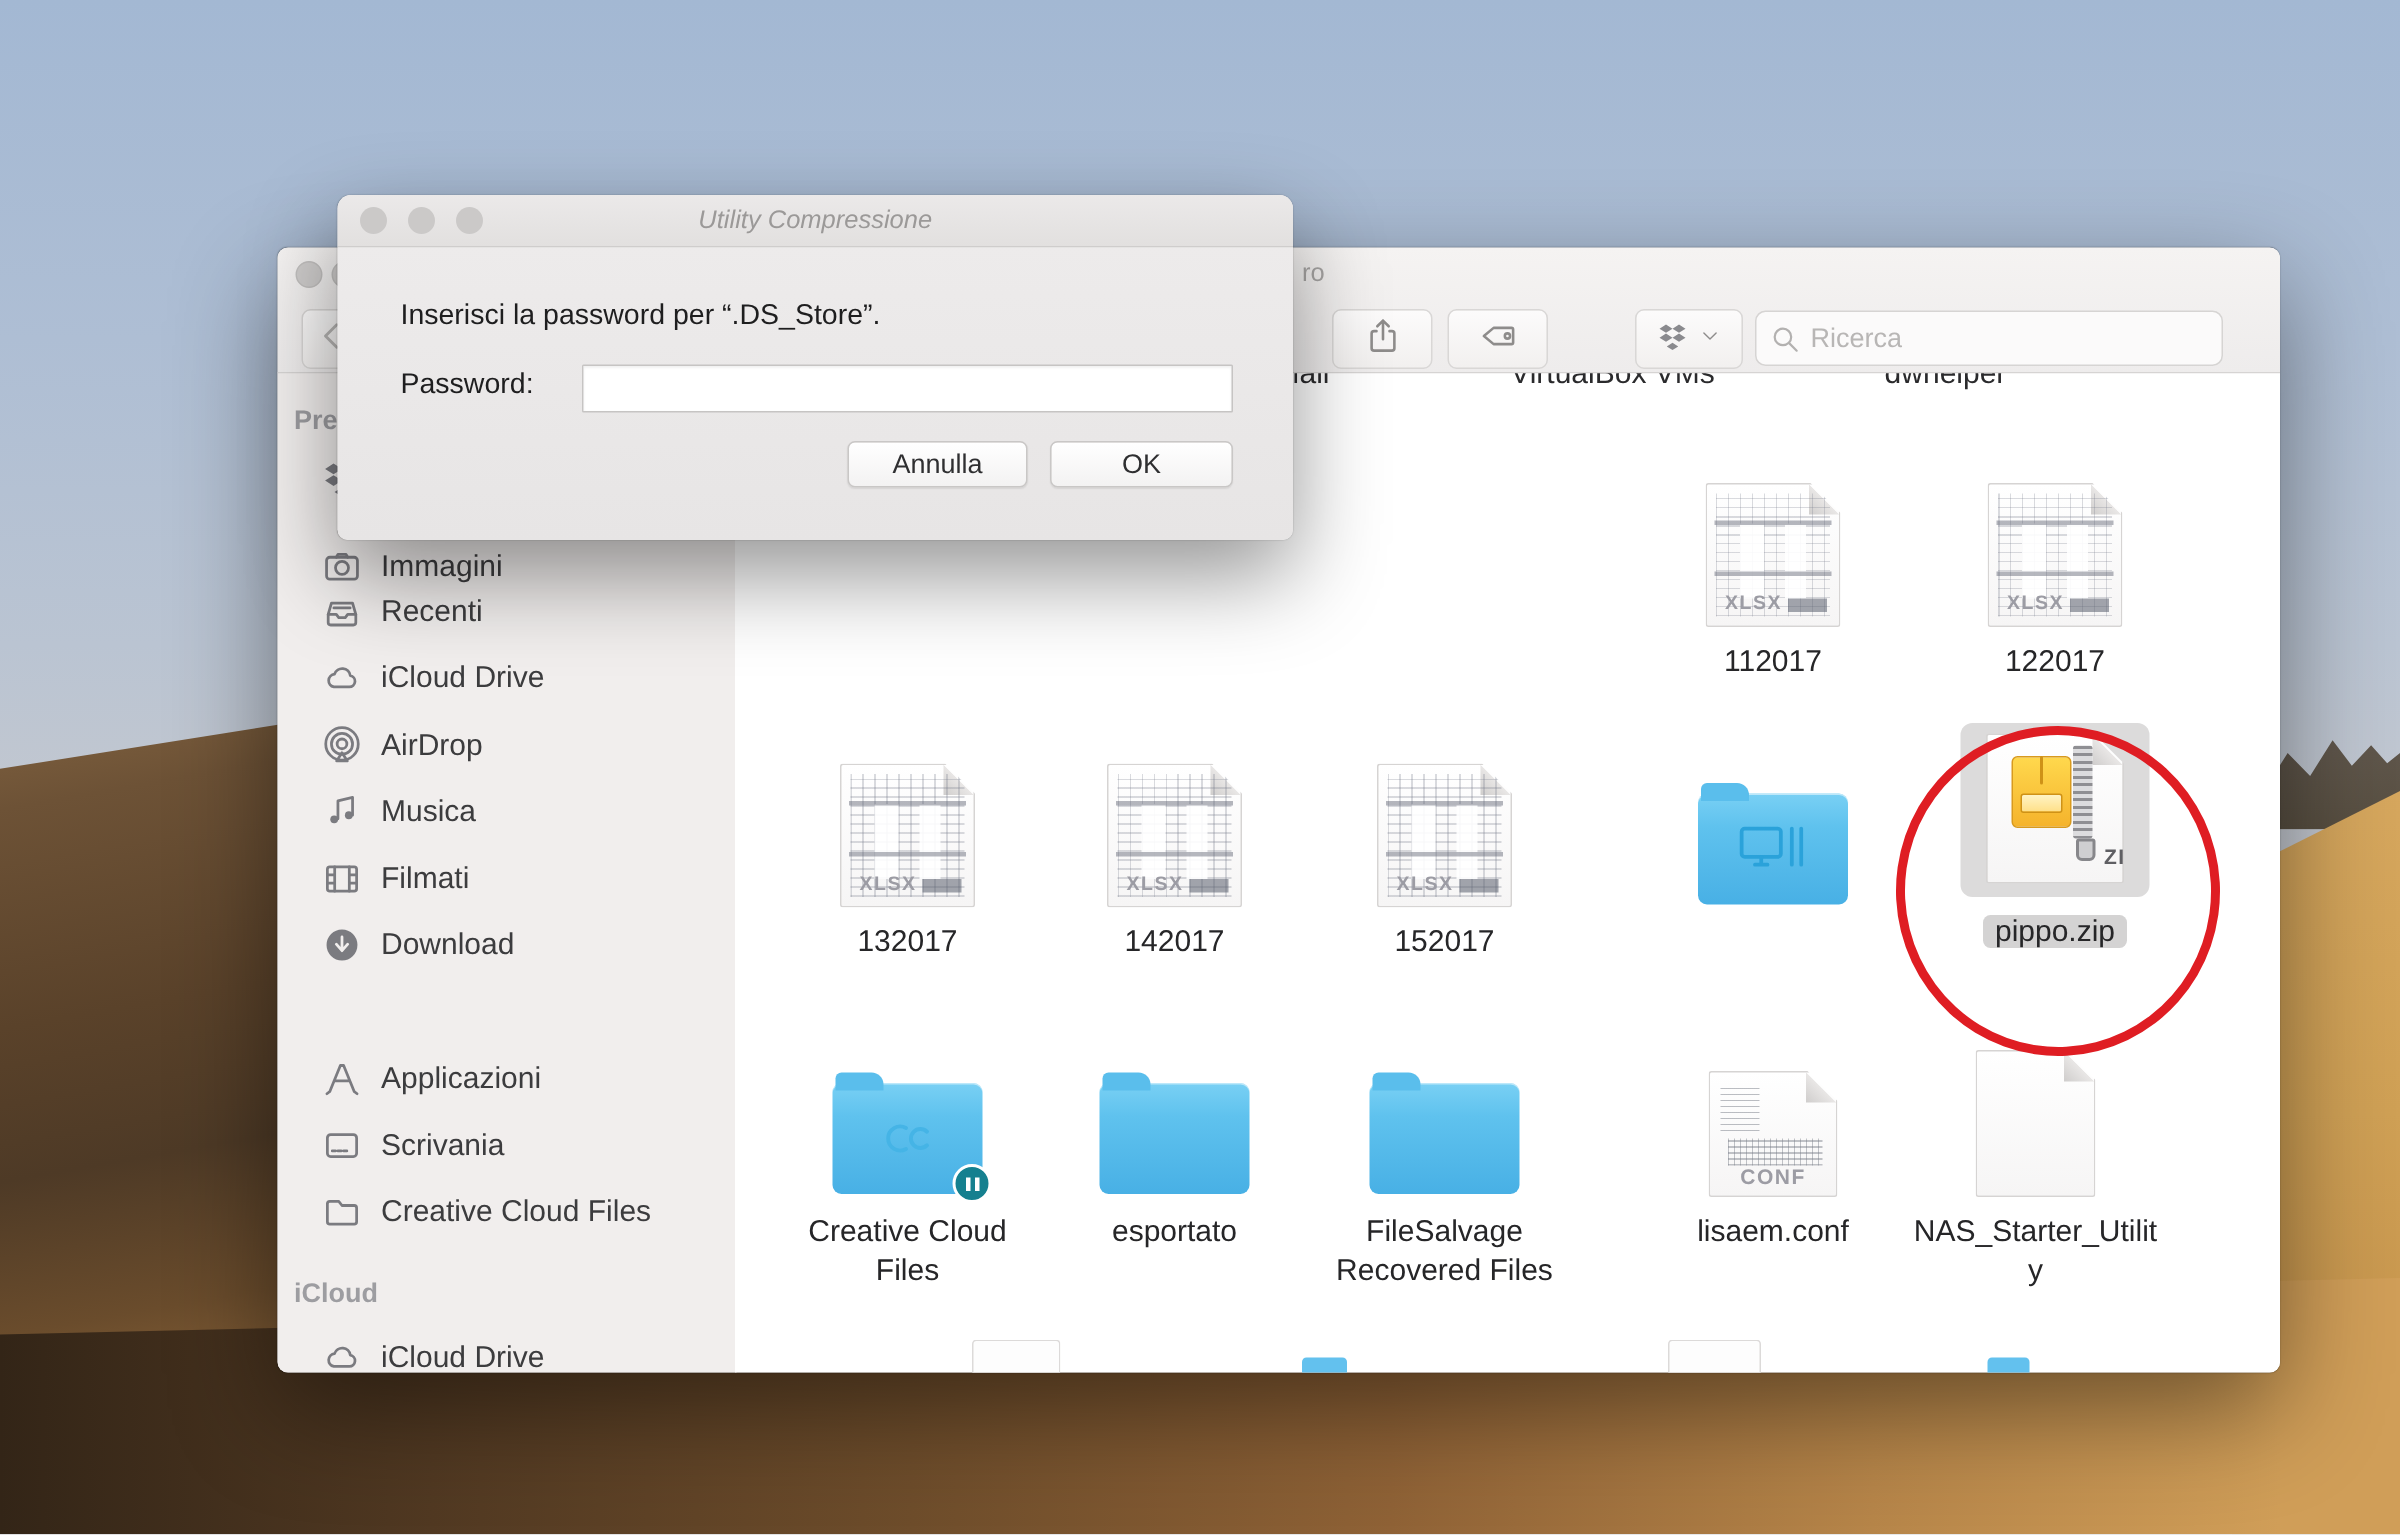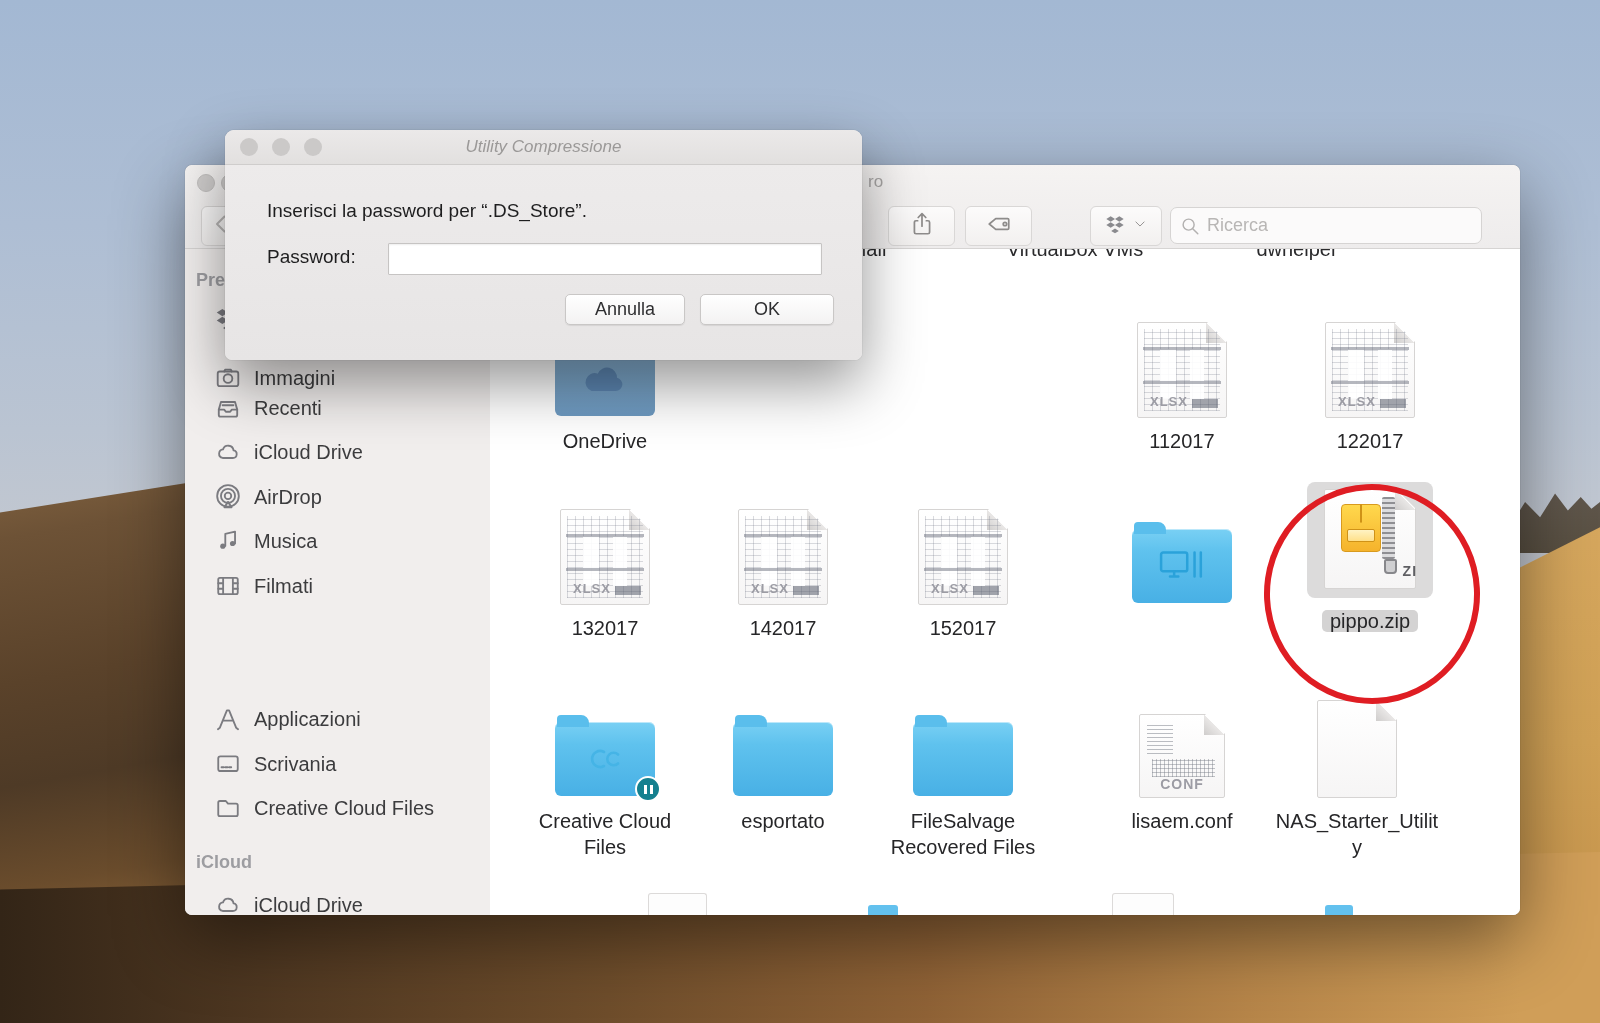--- a/index.html
+++ b/index.html
@@ -103,21 +103,21 @@
     background:linear-gradient(180deg,#ebe9e9,#e2e0df);border-bottom:1px solid #cfcdcc;font-style:italic;}
   .dlg-dot{position:absolute;top:8px;width:18px;height:18px;border-radius:50%;background:#cbc9c8;}
   .dlg-title{position:absolute;top:7px;left:0;right:0;text-align:center;font-size:17px;color:#9b9998;}
   .dlg-msg{position:absolute;left:42px;top:70px;font-size:19px;color:#1e1e1f;}
   .dlg-pwlabel{position:absolute;left:42px;top:116px;font-size:19px;color:#1e1e1f;}
   .dlg-input{position:absolute;left:163px;top:113px;width:434px;height:32px;box-sizing:border-box;border:1px solid #c6c4c3;
     background:#fff;border-radius:1px;font-size:18px;padding:0 8px;font-family:inherit;outline:none;box-shadow:inset 0 1px 2px rgba(0,0,0,.07);}
   .dlg-btn{position:absolute;top:164px;height:31px;border:1px solid #c9c7c6;border-radius:5px;font-family:inherit;
     background:linear-gradient(180deg,#ffffff,#f3f2f2);box-shadow:0 1px 1px rgba(0,0,0,.08);font-size:18px;color:#2f2f31;}
   .btn-cancel{left:340px;width:120px;}
-  .btn-ok{left:475px;width:134px;}
+  .btn-ok{left:475px;width:122px;}
 </style>
 </head>
 <body>
 
 <div class="stage">
 
   <div class="sky"></div>
   <div class="dune-left"></div>
   <div class="mountains"></div>
   <div class="sand-right"></div>
@@ -234,20 +234,27 @@
       </div>
 
       <div class="side-row" style="top:316px">
         <span class="side-icon"><svg viewBox="0 0 24 24">
               <rect x="3" y="4.5" width="18" height="15" rx="1.5"></rect>
               <path d="M7.5 4.5v15M16.5 4.5v15M3 9.5h4.5M3 14.5h4.5M16.5 9.5H21M16.5 14.5H21"></path>
             </svg></span>
         <span class="side-label">Filmati</span>
       </div>
 
+      <div class="side-row" style="top:360px">
+        <span class="side-icon"><svg viewBox="0 0 24 24">
+              <circle cx="12" cy="12" r="9.5" fill="#7b7b80" stroke="none"></circle>
+              <path d="M12 7v8M8.5 11.5l3.5 4 3.5-4" stroke="#f1eeed"></path>
+            </svg></span>
+        <span class="side-label">Download</span>
+      </div>
 
 
       <div class="side-row" style="top:494px">
         <span class="side-icon"><svg viewBox="0 0 24 24">
               <rect x="3" y="5" width="18" height="13.5" rx="2"></rect>
               <path d="M6 15h2M9.5 15h2M13 15h2"></path>
             </svg></span>
         <span class="side-label">Scrivania</span>
       </div>
 
@@ -274,32 +281,20 @@
         <span class="side-label">iCloud Drive</span>
       </div>
     </div>
 
     <div class="content">
 
       <div class="clip-label" style="left:268px">Mail</div>
       <div class="clip-label" style="left:475px">VirtualBox VMs</div>
       <div class="clip-label" style="left:697px">dwhelper</div>
 
-      <div class="tile" style="left:30px;top:70px">
-        <div class="tile-icon">
-            <div class="folder onedrive">
-          <div class="glyph">
-                <svg width="58" height="40" viewBox="0 0 40 30">
-                  <path fill="#5d87b3" d="M10 24h18a5 5 0 0 0 1-9.9A7.5 7.5 0 0 0 14.6 11 5.5 5.5 0 0 0 10 24z"></path>
-                </svg>
-              </div>
-        </div>
-          </div>
-        <div class="tile-label">OneDrive</div>
-      </div>
 
       <div class="tile" style="left:607px;top:70px">
         <div class="tile-icon">
             <div class="page" style="width:90px;height:96px">
           <span class="fold"></span>
               <span class="xl-grid"></span>
           <span class="xl-col" style="left:22px;top:26px;bottom:18px;width:16px"></span>
           <span class="xl-col" style="left:52px;top:26px;bottom:18px;width:14px"></span>
           <span class="xl-band" style="top:24px"></span>
               <span class="xl-band" style="top:58px"></span>

